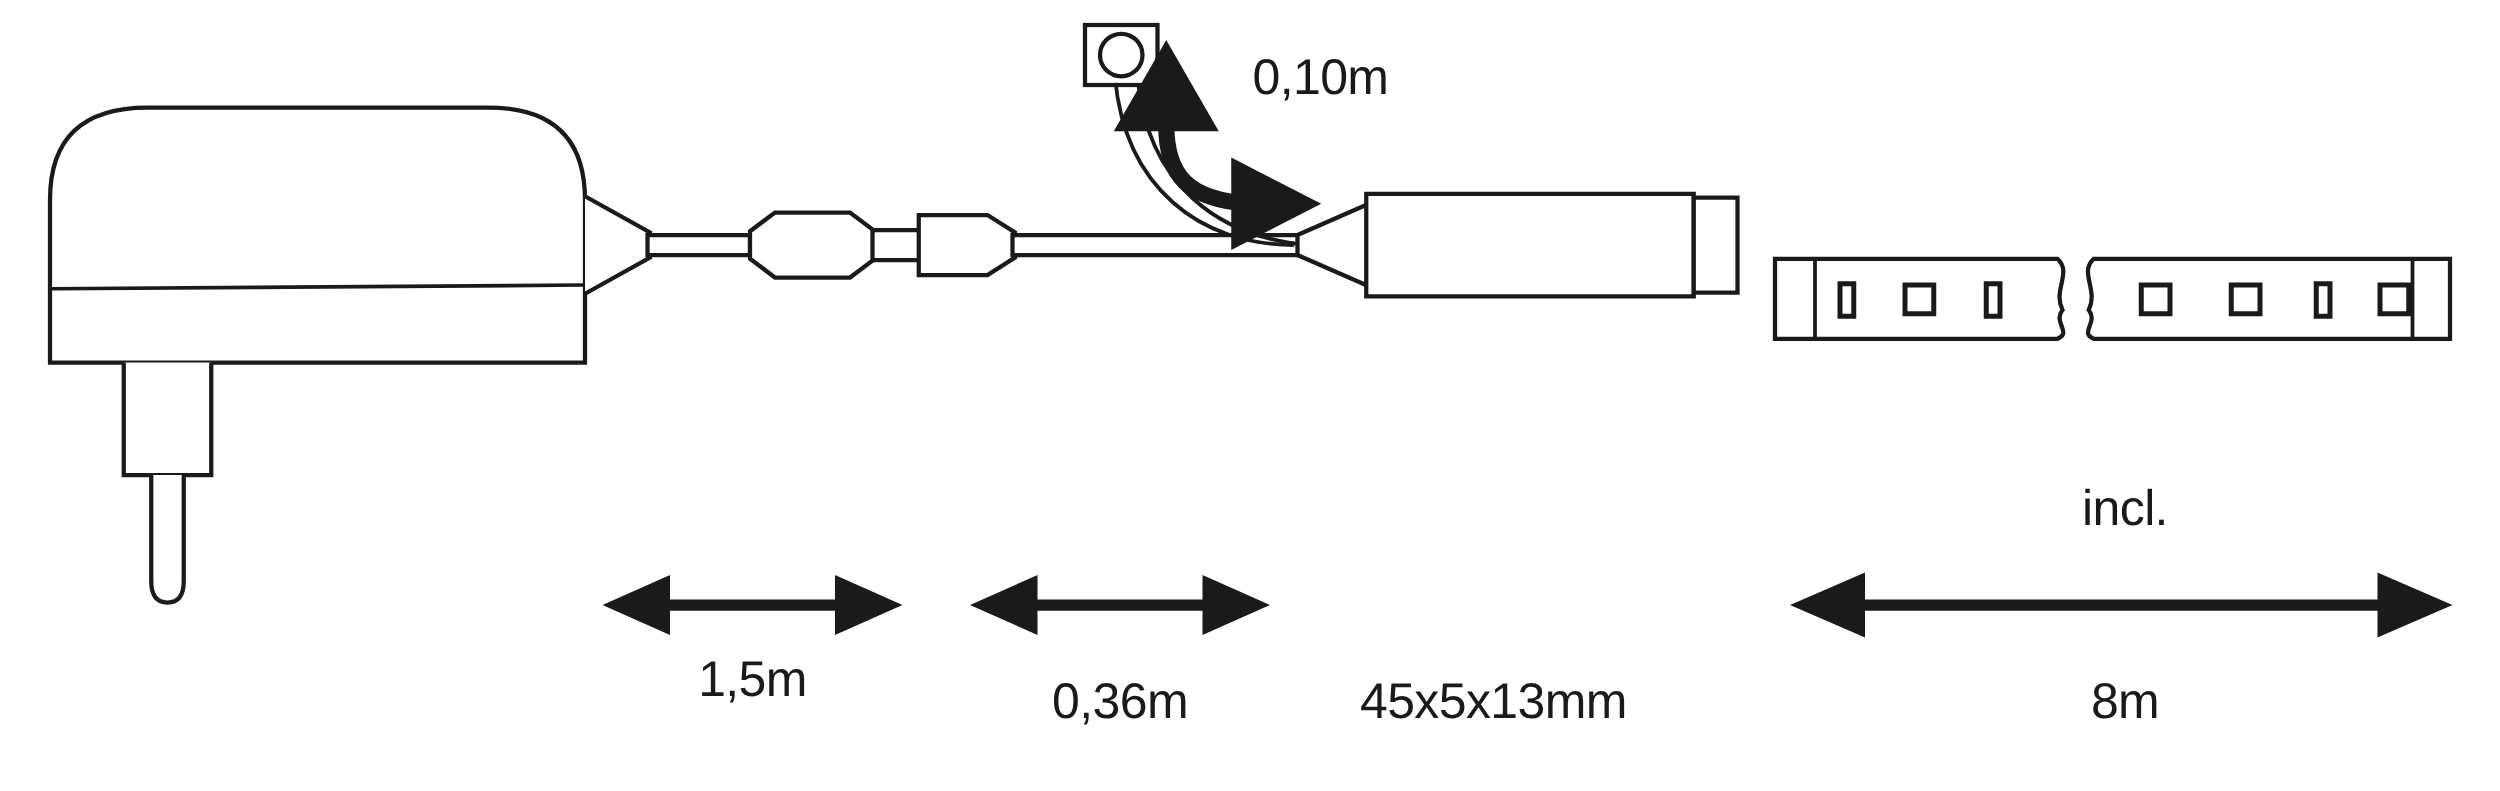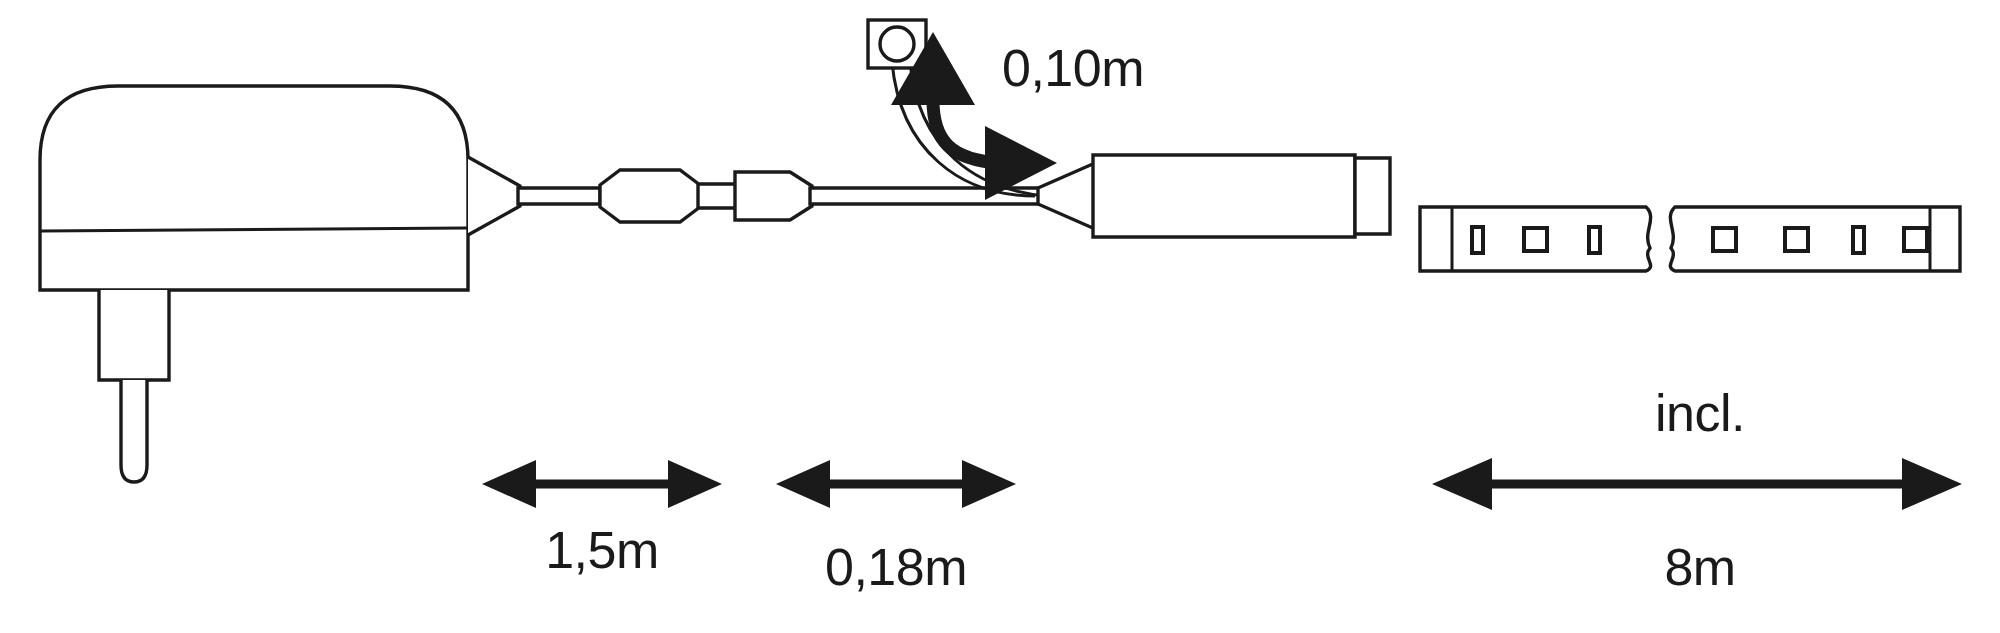--- a/index.html
+++ b/index.html
@@ -56,21 +56,21 @@
   .curve-arrow-path {
     fill: none;
     stroke: #1a1a1a;
     stroke-width: 13;
     stroke-linecap: butt;
   }
   .label-text {
     position: absolute;
     color: #1a1a1a;
     font-family: "Liberation Sans", "DejaVu Sans", sans-serif;
-    font-size: 52px;
+    font-size: 40px;
     line-height: 1;
     white-space: nowrap;
     letter-spacing: -0.5px;
   }
   .label-center {
     transform: translateX(-50%);
     text-align: right;
   }
 </style>
 </head>
@@ -211,22 +211,23 @@
     <g>
       <line class="dim-line" x1="1460" y1="484" x2="1930" y2="484"></line>
       <polygon class="solid-black" points="1432,484 1492,458 1492,510"></polygon>
       <polygon class="solid-black" points="1962,484 1902,458 1902,510"></polygon>
     </g>
   </svg>
 
 
   <div class="label-text label-center" style="left:602px; top:524px;">1,5m</div>
 
-  <div class="label-text label-center" style="left:896px; top:541px;">0,18m</div>
+  <div class="label-text label-center" style="left:896px; top:541px;">0,36m</div>
 
   <div class="label-text" style="left:1002px; top:42px;">0,10m</div>
 
+  <div class="label-text" style="left:1088px; top:541px;">45x5x13mm</div>
 
   <div class="label-text label-center" style="left:1700px; top:387px;">incl.</div>
 
   <div class="label-text label-center" style="left:1700px; top:541px;">8m</div>
 
 </div>
 
 </body></html>

